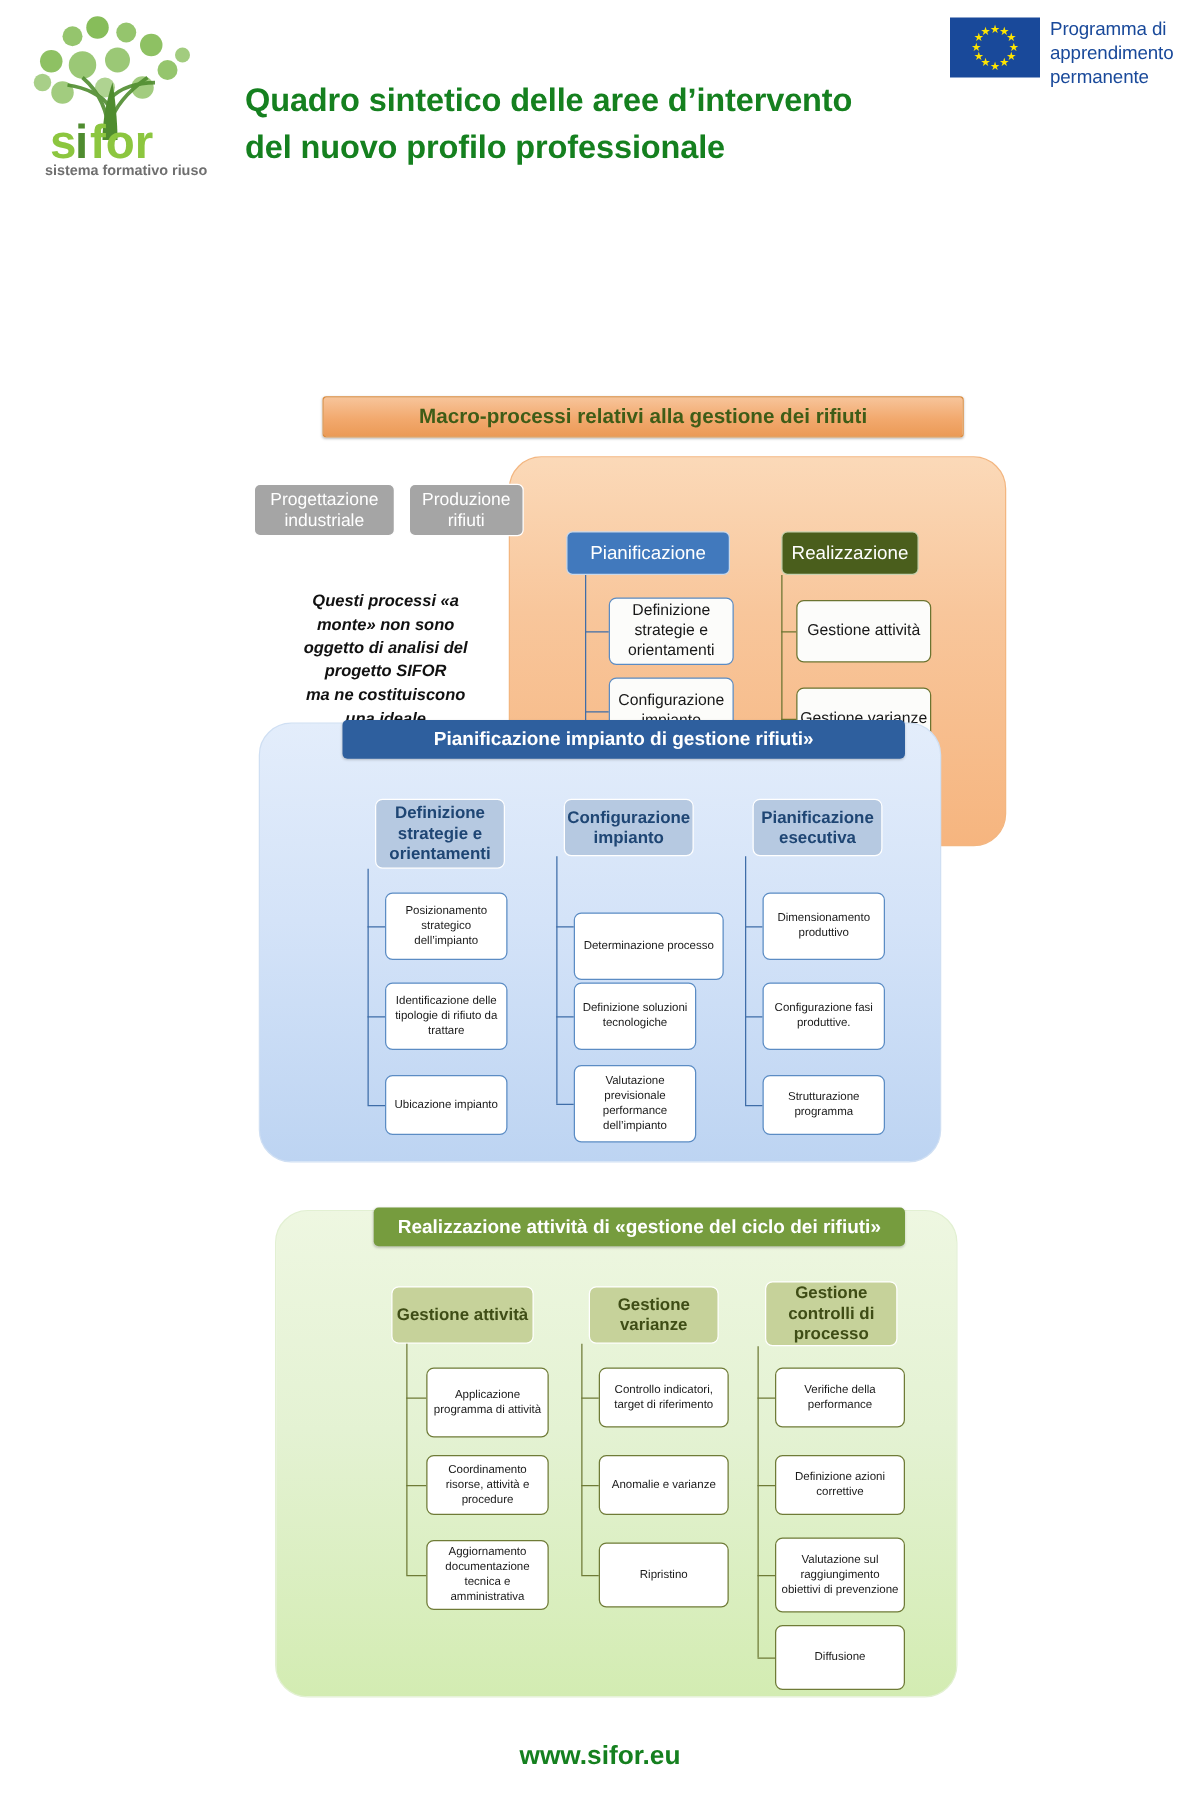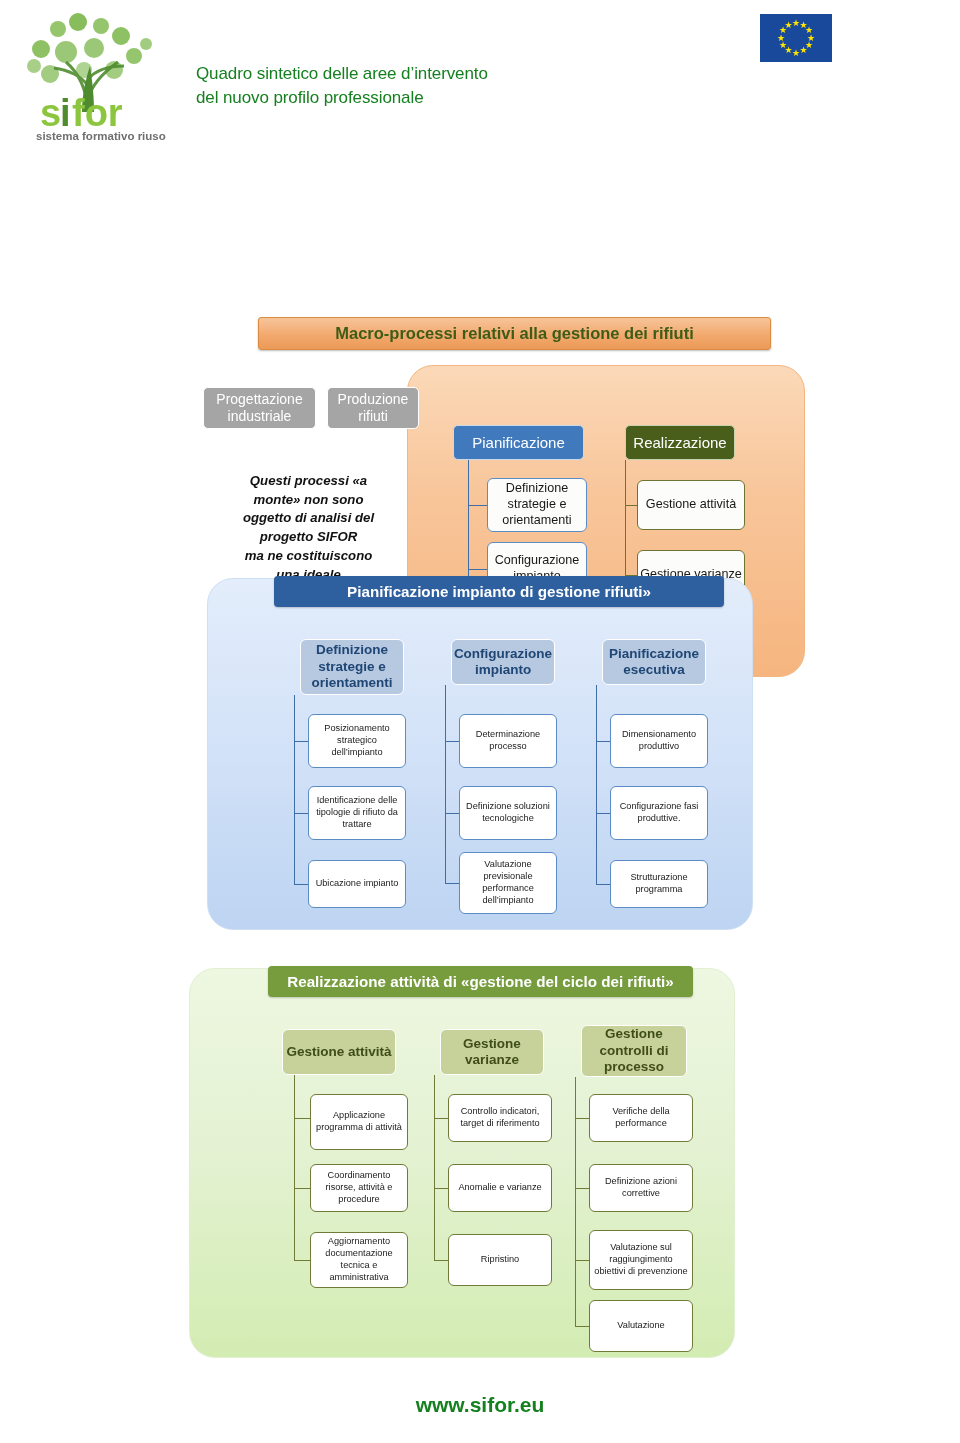--- a/index.html
+++ b/index.html
@@ -12,21 +12,21 @@
   }
 
   
   .header { position: relative; height: 150px; }
 
   .logo-sifor { position: absolute; left: 6px; top: 4px; width: 170px; height: 142px; }
   .logo-sifor svg { display: block; }
 
   .doc-title {
     position: absolute; left: 196px; top: 62px;
-    font-size: 17px; font-weight: normal; color: #15801f;
+    font-size: 26px; font-weight: bold; color: #15801f;
     line-height: 1.42; letter-spacing: -0.1px;
   }
 
   .eu-logo { position: absolute; left: 760px; top: 14px; display: flex; align-items: flex-start; gap: 8px; }
   .eu-flag { width: 72px; height: 48px; background: #19499a; position: relative; flex: none; }
   .eu-flag .star {
     position: absolute; color: #ffe500; font-size: 9px; line-height: 9px;
     width: 9px; height: 9px; text-align: center;
   }
   .eu-text { font-size: 15px; color: #19499a; line-height: 1.28; letter-spacing: -0.1px; }
@@ -104,21 +104,21 @@
     box-shadow: 0 1px 2px rgba(0,0,0,.2);
   }
   .cat-blue {
     position: absolute; background: #b6c9e1; border: 1px solid #ffffff; border-radius: 6px;
     color: #1f4674; font-weight: bold; font-size: 13.5px; line-height: 1.22;
     display: flex; align-items: center; justify-content: center; text-align: center;
   }
 
   
   .sec3 {
-    position: absolute; left: 189px; top: 968px; width: 546px; height: 390px;
+    position: absolute; left: 220px; top: 968px; width: 546px; height: 390px;
     background: linear-gradient(to bottom,#eef7e1 0%,#e4f2d3 45%,#d3ecb2 100%);
     border: 1px solid #e2f0d2; border-radius: 26px;
   }
   .sec3 .band {
     position: absolute; left: 78px; top: -3px; width: 425px; height: 31px;
     background: #769c3e; border-radius: 4px; font-size: 15.2px;
     box-shadow: 0 1px 2px rgba(0,0,0,.2);
   }
   .cat-green {
     position: absolute; background: #c6d29a; border: 1px solid #ffffff; border-radius: 6px;
@@ -190,20 +190,25 @@
         <span class="star" style="left: 46.5px; top: 19.5px;">★</span>
         <span class="star" style="left: 44.4904px; top: 27px;">★</span>
         <span class="star" style="left: 39px; top: 32.4904px;">★</span>
         <span class="star" style="left: 31.5px; top: 34.5px;">★</span>
         <span class="star" style="left: 24px; top: 32.4904px;">★</span>
         <span class="star" style="left: 18.5096px; top: 27px;">★</span>
         <span class="star" style="left: 16.5px; top: 19.5px;">★</span>
         <span class="star" style="left: 18.5096px; top: 12px;">★</span>
         <span class="star" style="left: 24px; top: 6.50962px;">★</span>
       </div>
+    <div class="eu-text">
+      <div>Programma di</div>
+      <div>apprendimento</div>
+      <div>permanente</div>
+    </div>
   </div>
 </div>
 
 <div class="sec1">
 
   <div class="macro-bar">Macro-processi relativi alla gestione dei rifiuti</div>
 
   <div class="orange-panel"></div>
 
   <div class="grey-box" id="gb-prog">Progettazione industriale</div>
@@ -247,21 +252,21 @@
       <div class="conn" style="position: absolute; left: 86px; top: 116px; width: 0px; height: 189px; border-left: 1.5px solid rgb(63, 109, 168);"></div>
       <div class="conn" style="position: absolute; left: 86px; top: 162px; width: 14px; height: 0px; border-top: 1.5px solid rgb(63, 109, 168);"></div>
       <div class="leaf-sm b" style="left: 100px; top: 135px; width: 98px; height: 54px;">Posizionamento strategico dell’impianto</div>
       <div class="conn" style="position: absolute; left: 86px; top: 234px; width: 14px; height: 0px; border-top: 1.5px solid rgb(63, 109, 168);"></div>
       <div class="leaf-sm b" style="left: 100px; top: 207px; width: 98px; height: 54px;">Identificazione delle tipologie di rifiuto da trattare</div>
       <div class="conn" style="position: absolute; left: 86px; top: 305px; width: 14px; height: 0px; border-top: 1.5px solid rgb(63, 109, 168);"></div>
       <div class="leaf-sm b" style="left: 100px; top: 281px; width: 98px; height: 48px;">Ubicazione impianto</div>
       <div class="cat-blue" style="left: 243px; top: 60px; width: 104px; height: 46px;">Configurazione impianto</div>
       <div class="conn" style="position: absolute; left: 237px; top: 106px; width: 0px; height: 198px; border-left: 1.5px solid rgb(63, 109, 168);"></div>
       <div class="conn" style="position: absolute; left: 237px; top: 162px; width: 14px; height: 0px; border-top: 1.5px solid rgb(63, 109, 168);"></div>
-      <div class="leaf-sm b" style="left: 251px; top: 135px; width: 98px; height: 54px;">Determinazione processo</div>
+      <div class="leaf-sm b" style="left: 251px; top: 151px; width: 120px; height: 54px;">Determinazione processo</div>
       <div class="conn" style="position: absolute; left: 237px; top: 234px; width: 14px; height: 0px; border-top: 1.5px solid rgb(63, 109, 168);"></div>
       <div class="leaf-sm b" style="left: 251px; top: 207px; width: 98px; height: 54px;">Definizione soluzioni tecnologiche</div>
       <div class="conn" style="position: absolute; left: 237px; top: 304px; width: 14px; height: 0px; border-top: 1.5px solid rgb(63, 109, 168);"></div>
       <div class="leaf-sm b" style="left: 251px; top: 273px; width: 98px; height: 62px;">Valutazione previsionale performance dell’impianto</div>
       <div class="cat-blue" style="left: 394px; top: 60px; width: 104px; height: 46px;">Pianificazione esecutiva</div>
       <div class="conn" style="position: absolute; left: 388px; top: 106px; width: 0px; height: 199px; border-left: 1.5px solid rgb(63, 109, 168);"></div>
       <div class="conn" style="position: absolute; left: 388px; top: 162px; width: 14px; height: 0px; border-top: 1.5px solid rgb(63, 109, 168);"></div>
       <div class="leaf-sm b" style="left: 402px; top: 135px; width: 98px; height: 54px;">Dimensionamento produttivo</div>
       <div class="conn" style="position: absolute; left: 388px; top: 234px; width: 14px; height: 0px; border-top: 1.5px solid rgb(63, 109, 168);"></div>
       <div class="leaf-sm b" style="left: 402px; top: 207px; width: 98px; height: 54px;">Configurazione fasi produttive.</div>
@@ -291,17 +296,17 @@
       <div class="leaf-sm g" style="left: 258px; top: 265px; width: 104px; height: 52px;">Ripristino</div>
       <div class="cat-green" style="left: 391px; top: 56px; width: 106px; height: 52px;">Gestione controlli di processo</div>
       <div class="conn" style="position: absolute; left: 385px; top: 108px; width: 0px; height: 249px; border-left: 1.5px solid rgb(111, 123, 55);"></div>
       <div class="conn" style="position: absolute; left: 385px; top: 149px; width: 14px; height: 0px; border-top: 1.5px solid rgb(111, 123, 55);"></div>
       <div class="leaf-sm g" style="left: 399px; top: 125px; width: 104px; height: 48px;">Verifiche della performance</div>
       <div class="conn" style="position: absolute; left: 385px; top: 219px; width: 14px; height: 0px; border-top: 1.5px solid rgb(111, 123, 55);"></div>
       <div class="leaf-sm g" style="left: 399px; top: 195px; width: 104px; height: 48px;">Definizione azioni correttive</div>
       <div class="conn" style="position: absolute; left: 385px; top: 291px; width: 14px; height: 0px; border-top: 1.5px solid rgb(111, 123, 55);"></div>
       <div class="leaf-sm g" style="left: 399px; top: 261px; width: 104px; height: 60px;">Valutazione sul raggiungimento obiettivi di prevenzione</div>
       <div class="conn" style="position: absolute; left: 385px; top: 357px; width: 14px; height: 0px; border-top: 1.5px solid rgb(111, 123, 55);"></div>
-      <div class="leaf-sm g" style="left: 399px; top: 331px; width: 104px; height: 52px;">Valutazione</div>
+      <div class="leaf-sm g" style="left: 399px; top: 331px; width: 104px; height: 52px;">Diffusione</div>
     </div>
 </div>
 
 <div class="footer">www.sifor.eu</div>
 
 </body></html>

